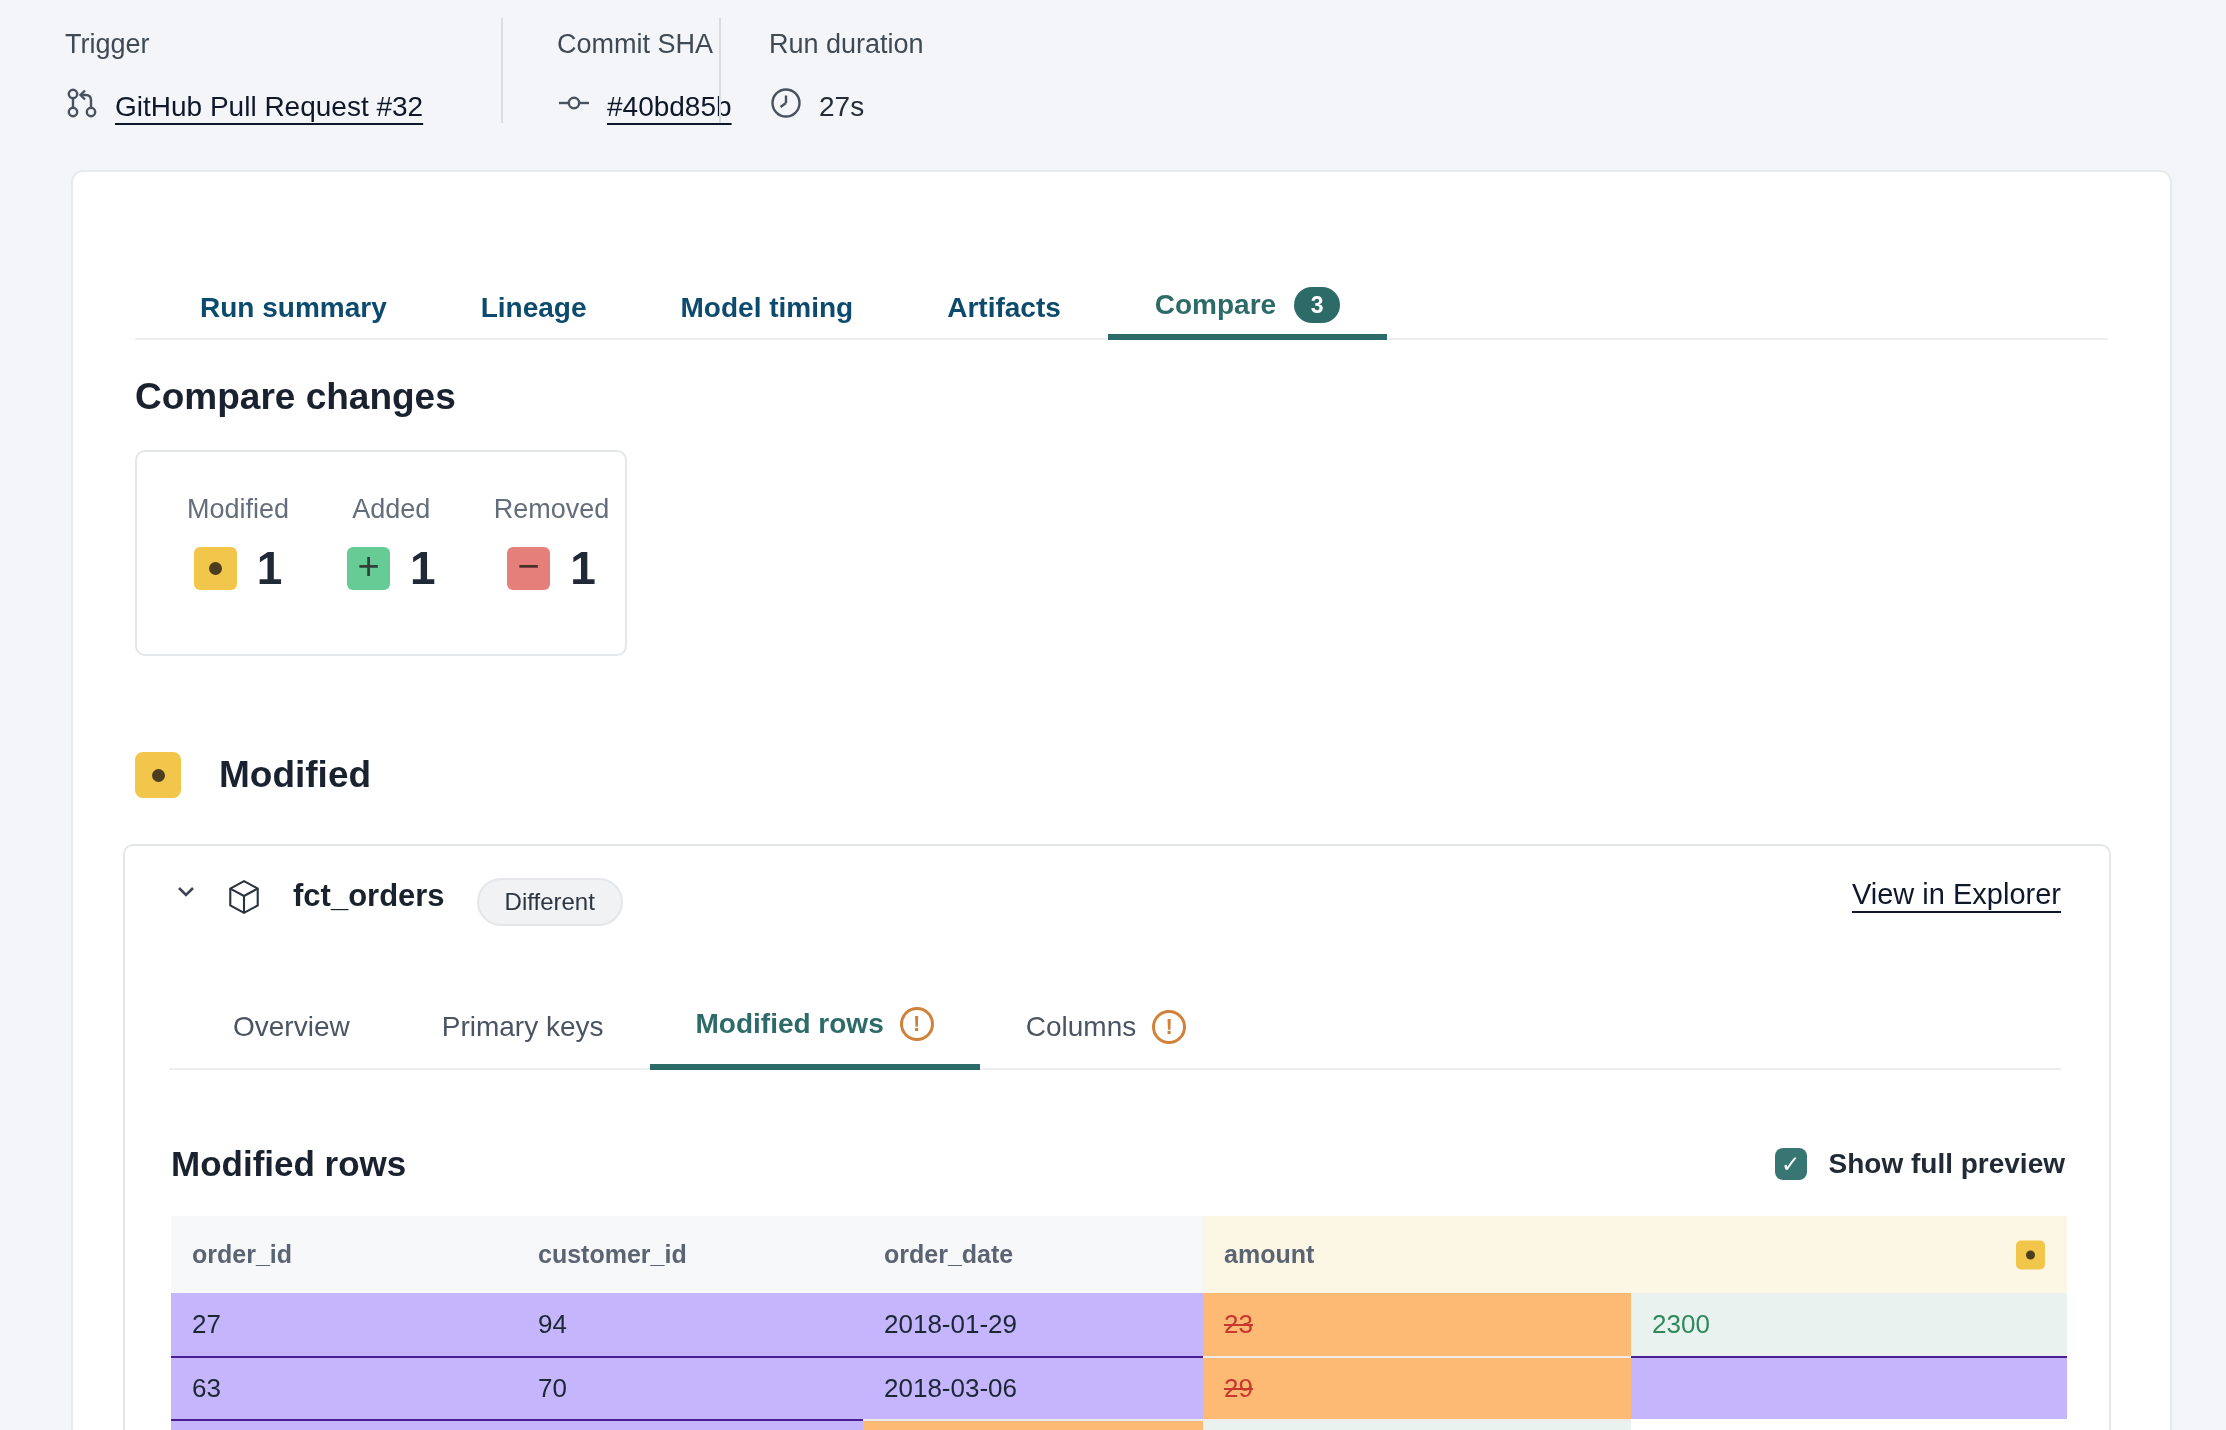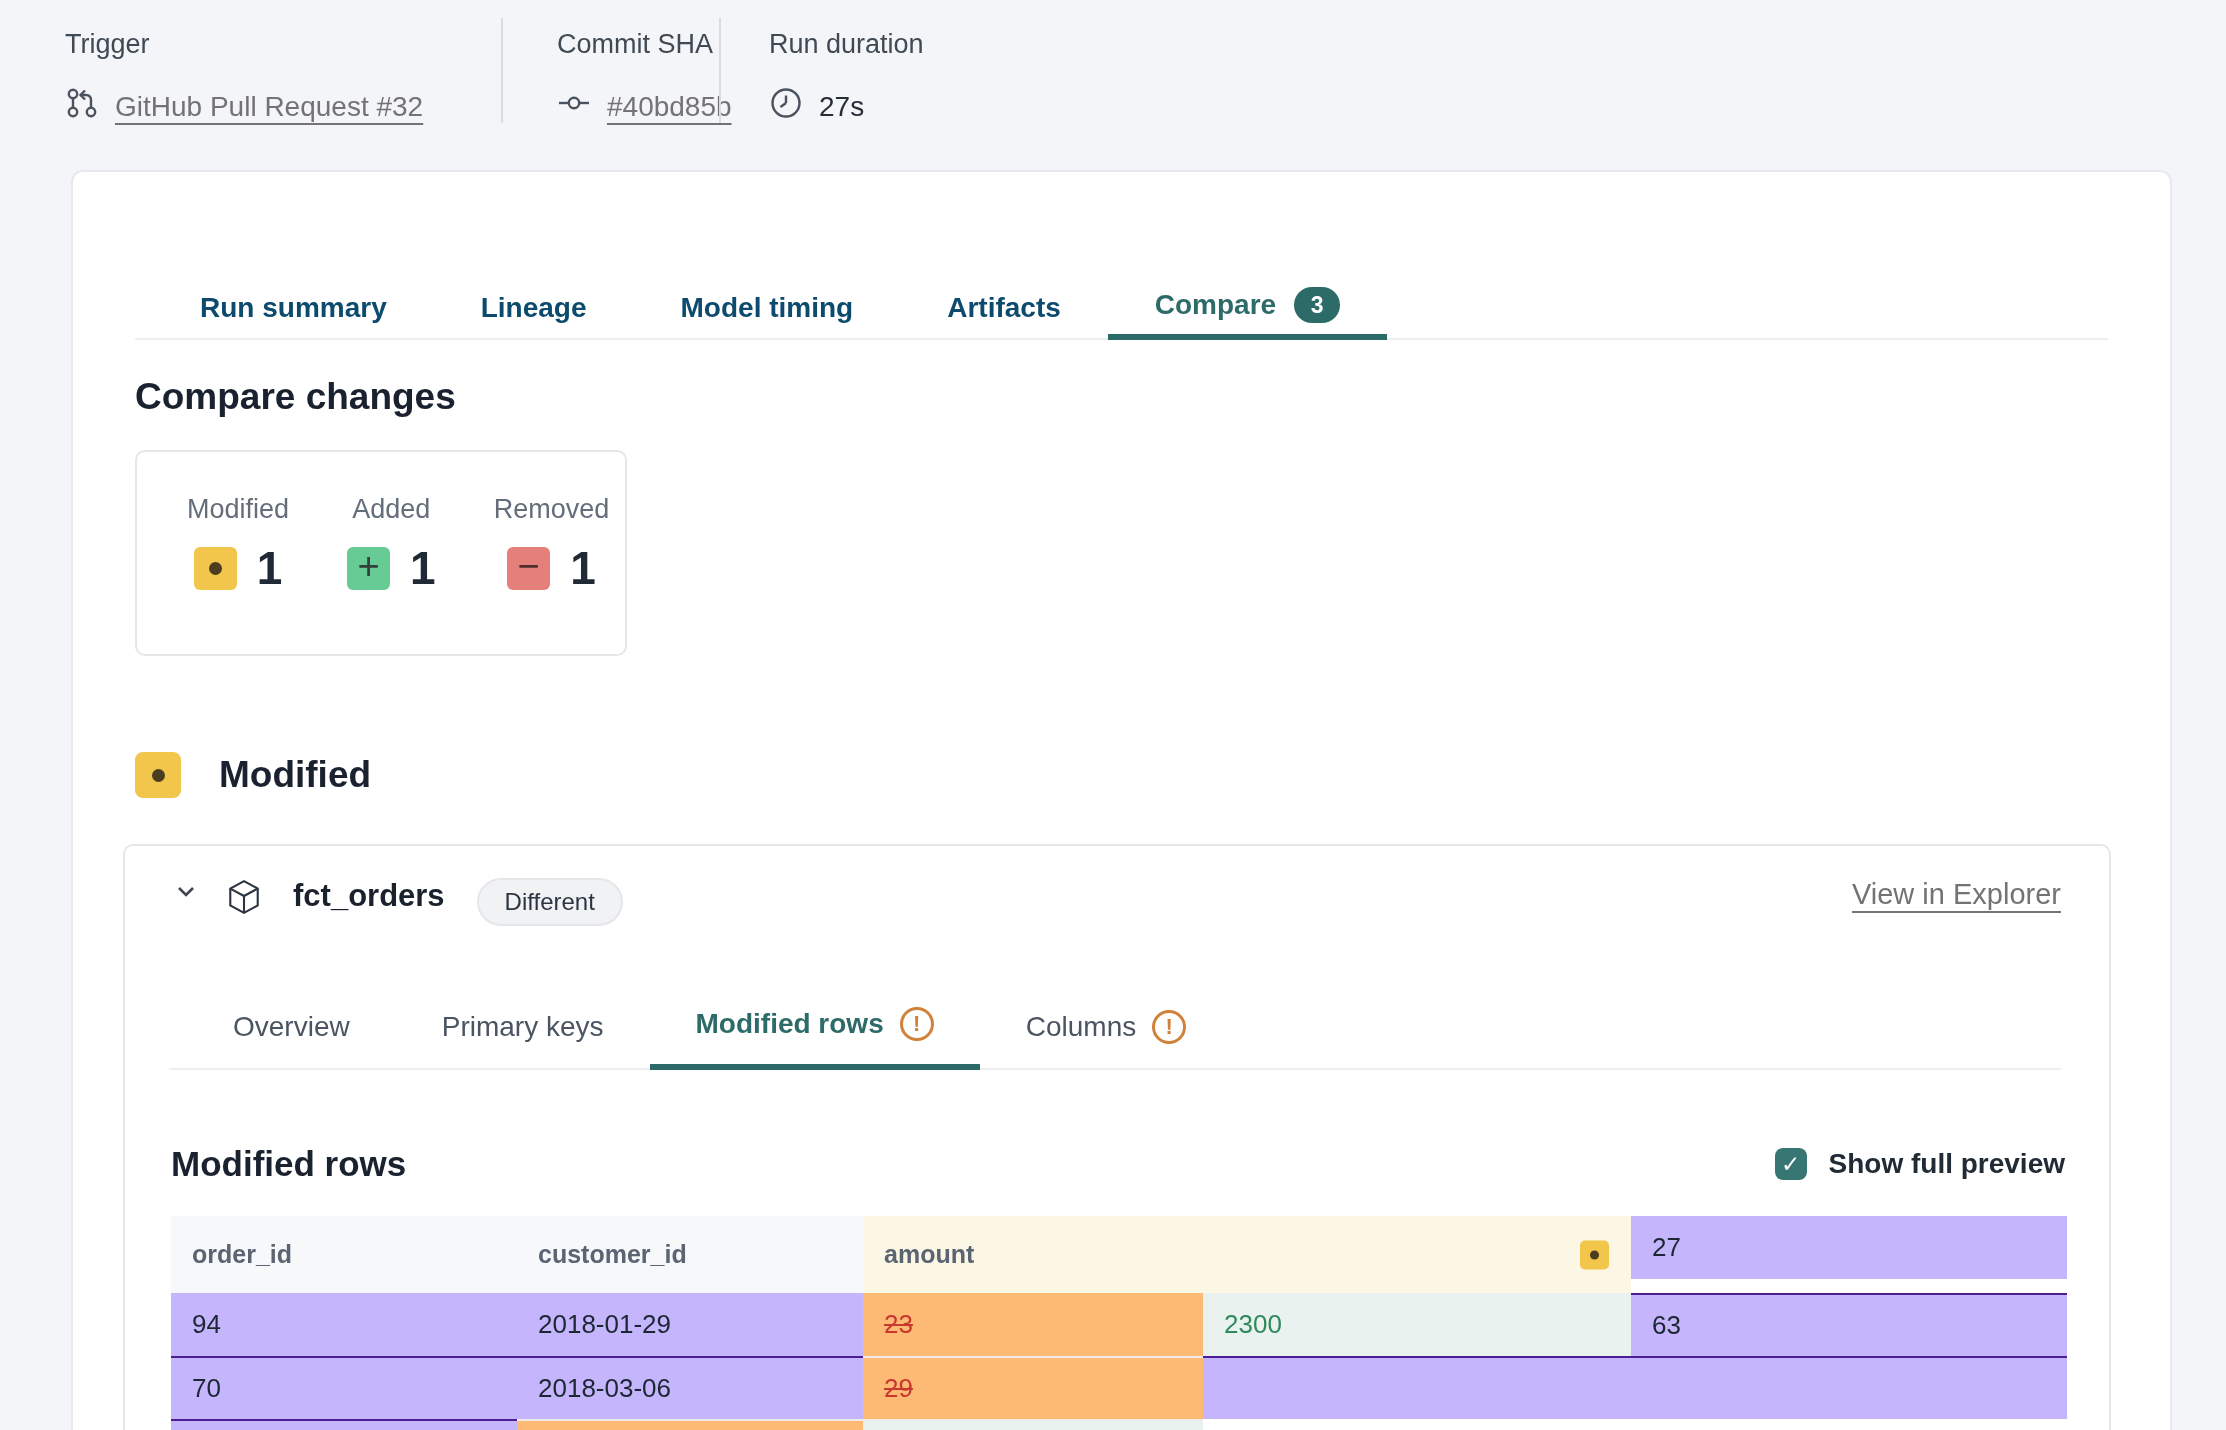--- a/index.html
+++ b/index.html
@@ -15,21 +15,21 @@
   
   .top-stats { position:absolute; top:14px; left:65px; display:flex; align-items:stretch; }
   .stat-group { display:flex; flex-direction:column; }
   .stat-group.g1 { width:436px; }
   .stat-group.g2 { padding-left:54px; width:216px; }
   .stat-group.g3 { padding-left:48px; }
   .vdiv { width:2px; background:#d9dce1; margin:4px 0; }
   .stat-label { font-size:27px; color:#3f4a55; padding-top:14px; line-height:1.2; }
   .stat-value { margin-top:26px; display:flex; align-items:center; gap:16px; font-size:28px; color:#242d38; }
   .stat-value svg { flex:0 0 auto; }
-  .teal-link { color:#737373; text-decoration:underline; text-underline-offset:7px; text-decoration-thickness:2px; }
+  .teal-link { color:#0f172a; text-decoration:underline; text-underline-offset:7px; text-decoration-thickness:2px; }
   .duration-text { font-weight:500; }
 
   
   .main-card {
     position:absolute; left:71px; top:170px; width:2101px; height:1420px;
     background:#ffffff; border:2px solid #e7e9ec; border-radius:12px;
     padding:0 62px;
   }
 
   
@@ -259,20 +259,21 @@
       <div class="rows-title">Modified rows</div>
       <div class="preview-toggle">
         <div class="checkbox">✓</div>
         <div class="toggle-label">Show full preview</div>
       </div>
     </div>
 
     <div class="preview-table">
       <div class="th">order_id</div>
       <div class="th">customer_id</div>
+      <div class="th">order_date</div>
       <div class="th amount">
         <span>amount</span>
         <span class="amount-flag">
             <span class="dot"></span>
           </span>
       </div>
 
       <div class="td">27</div>
       <div class="td">94</div>
       <div class="td">2018-01-29</div>

